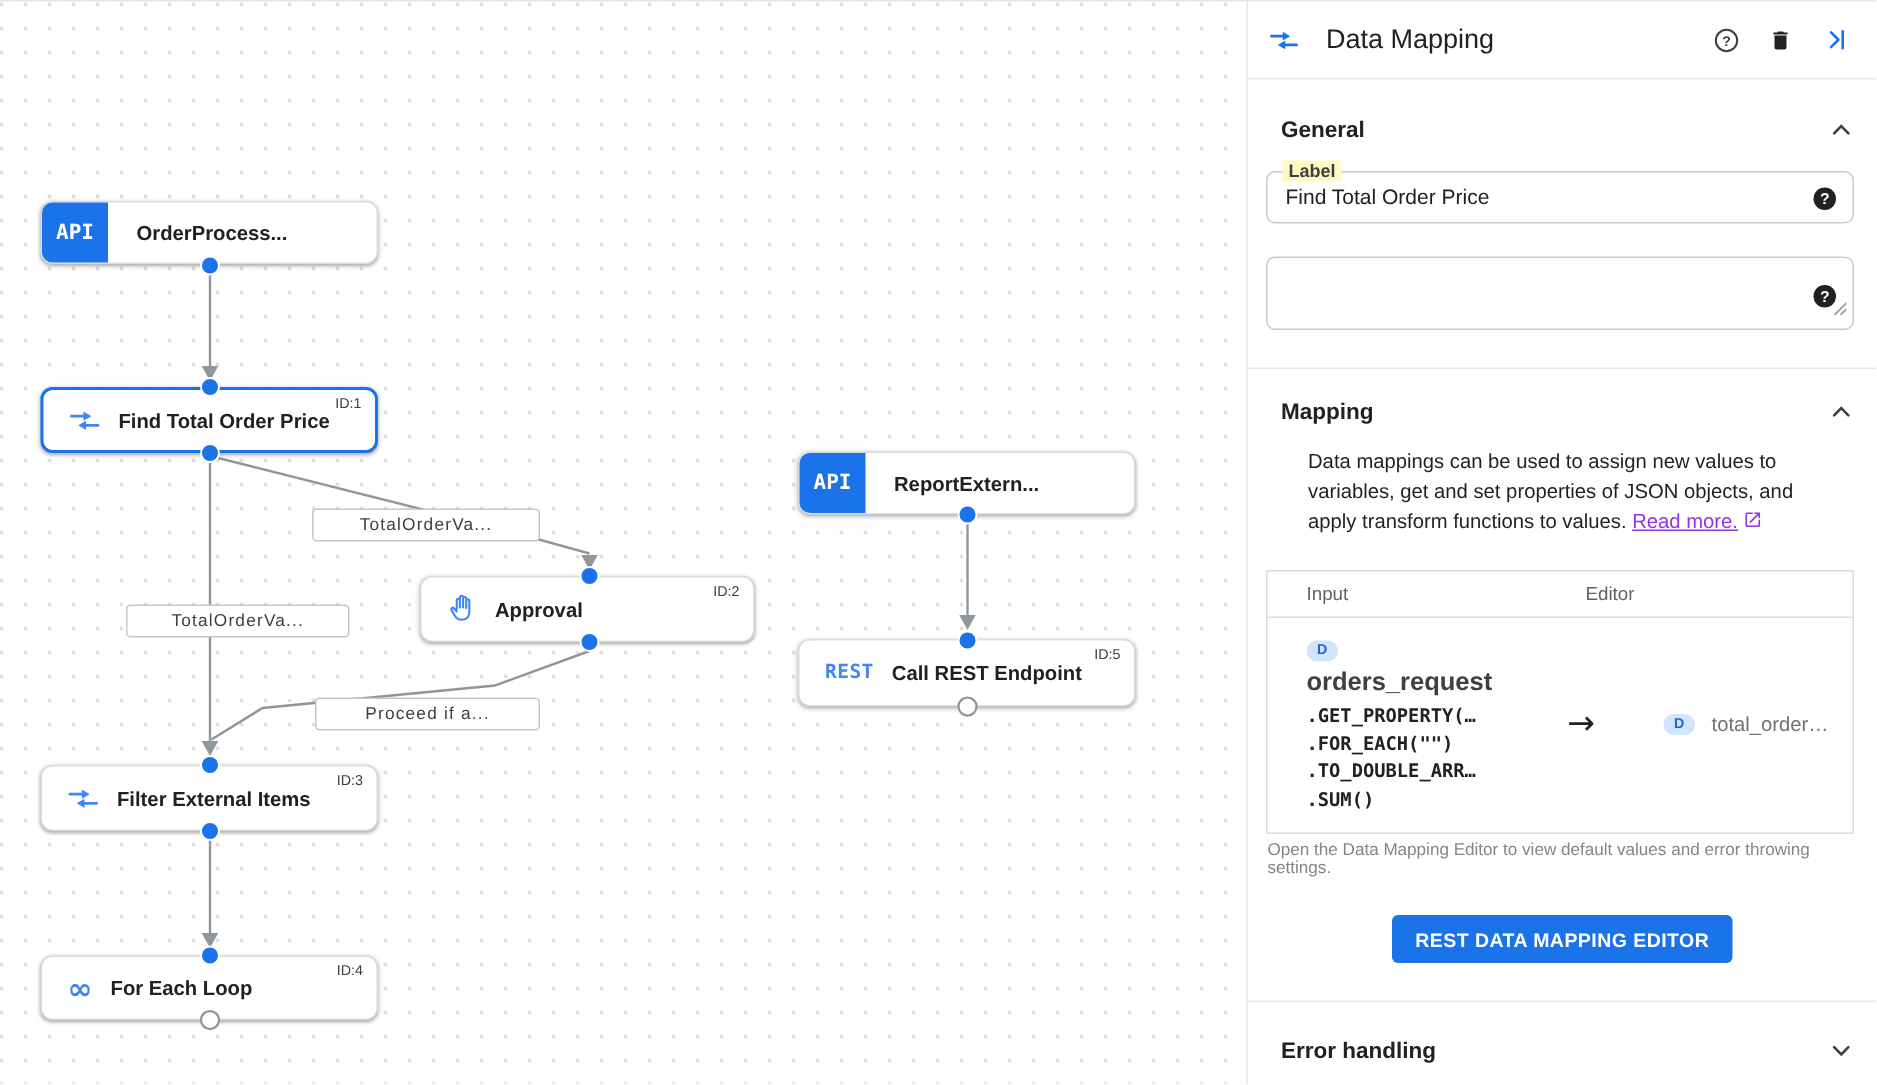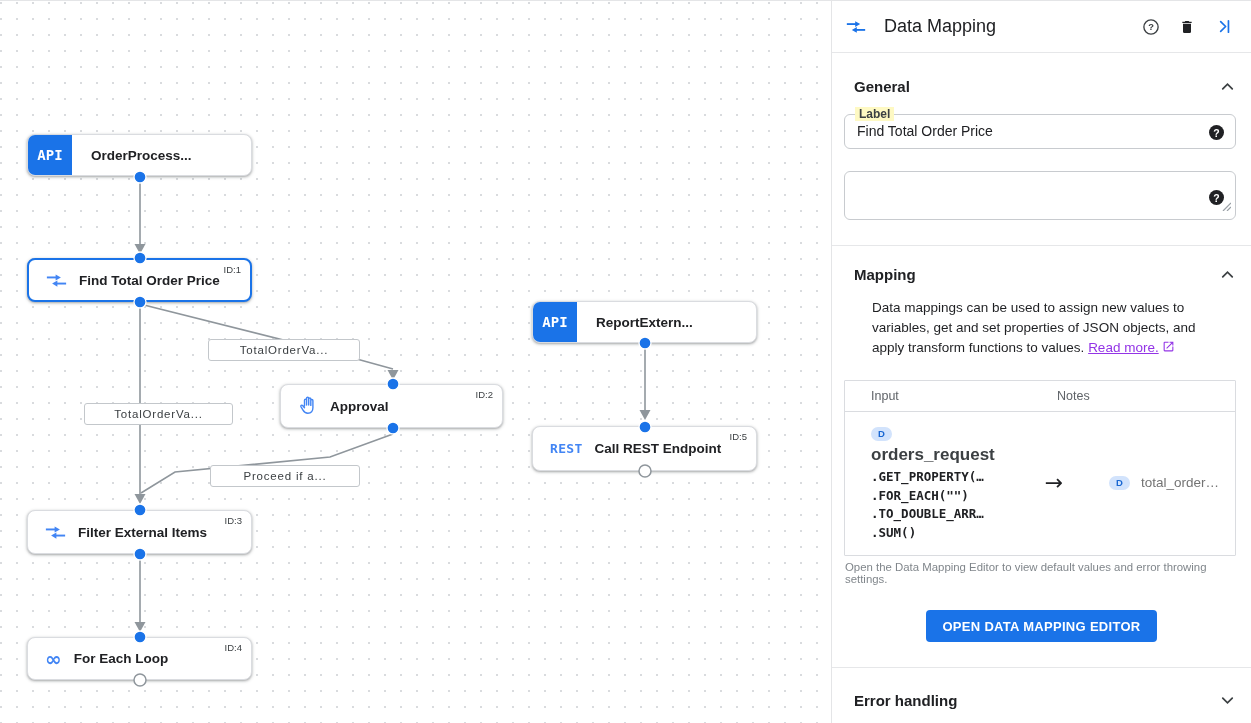--- a/index.html
+++ b/index.html
@@ -301,42 +301,42 @@
 
       <p class="map-desc"><span>Data mappings can be used to assign new values to variables, get and set properties of JSON objects, and apply transform functions to values.</span>
         <a>Read more.</a><span class="ext-icon"><svg width="13" height="13" viewBox="0 0 24 24" fill="#9334e6">
               <path d="M19 19H5V5h7V3H5a2 2 0 0 0-2 2v14a2 2 0 0 0 2 2h14a2 2 0 0 0 2-2v-7h-2v7zM14 3v2h3.6l-9.8 9.8 1.4 1.4L19 6.4V10h2V3h-7z"></path>
             </svg></span>
       </p>
 
       <div class="map-table">
         <div class="map-head">
           <span class="col-in">Input</span>
-          <span class="col-out">Notes</span>
+          <span class="col-out">Editor</span>
         </div>
         <div class="map-body">
           <div class="map-input">
             <span class="var-badge">D</span>
             <div class="map-varname">orders_request</div>
             <div class="map-code">.GET_PROPERTY(…</div>
             <div class="map-code">.FOR_EACH("")</div>
             <div class="map-code">.TO_DOUBLE_ARR…</div>
             <div class="map-code">.SUM()</div>
           </div>
           <div class="map-arrow">→</div>
           <div class="map-output">
             <span class="var-badge">D</span>
             <span class="out-name">total_order…</span>
           </div>
         </div>
       </div>
 
       <div class="map-caption">Open the Data Mapping Editor to view default values and error throwing settings.</div>
 
-      <button class="btn-primary">OPEN DATA MAPPING EDITOR</button>
+      <button class="btn-primary">REST DATA MAPPING EDITOR</button>
     </div>
 
     <hr class="divider">
 
     <div class="sec-error">
       <div class="section-head">
         <span class="section-title">Error handling</span>
         <span style="display:flex;">
           <svg width="19" height="19" viewBox="0 0 24 24" fill="none" stroke="#3c4043" stroke-width="2.2" stroke-linecap="round">
               <path d="M6 9l6 6 6-6"></path>

